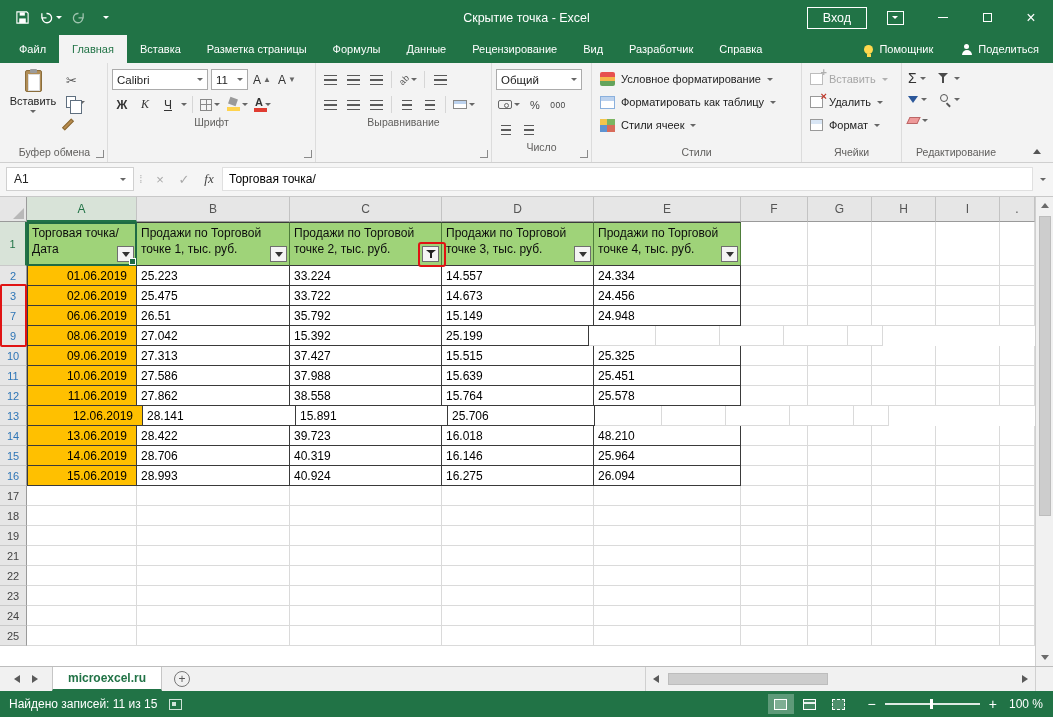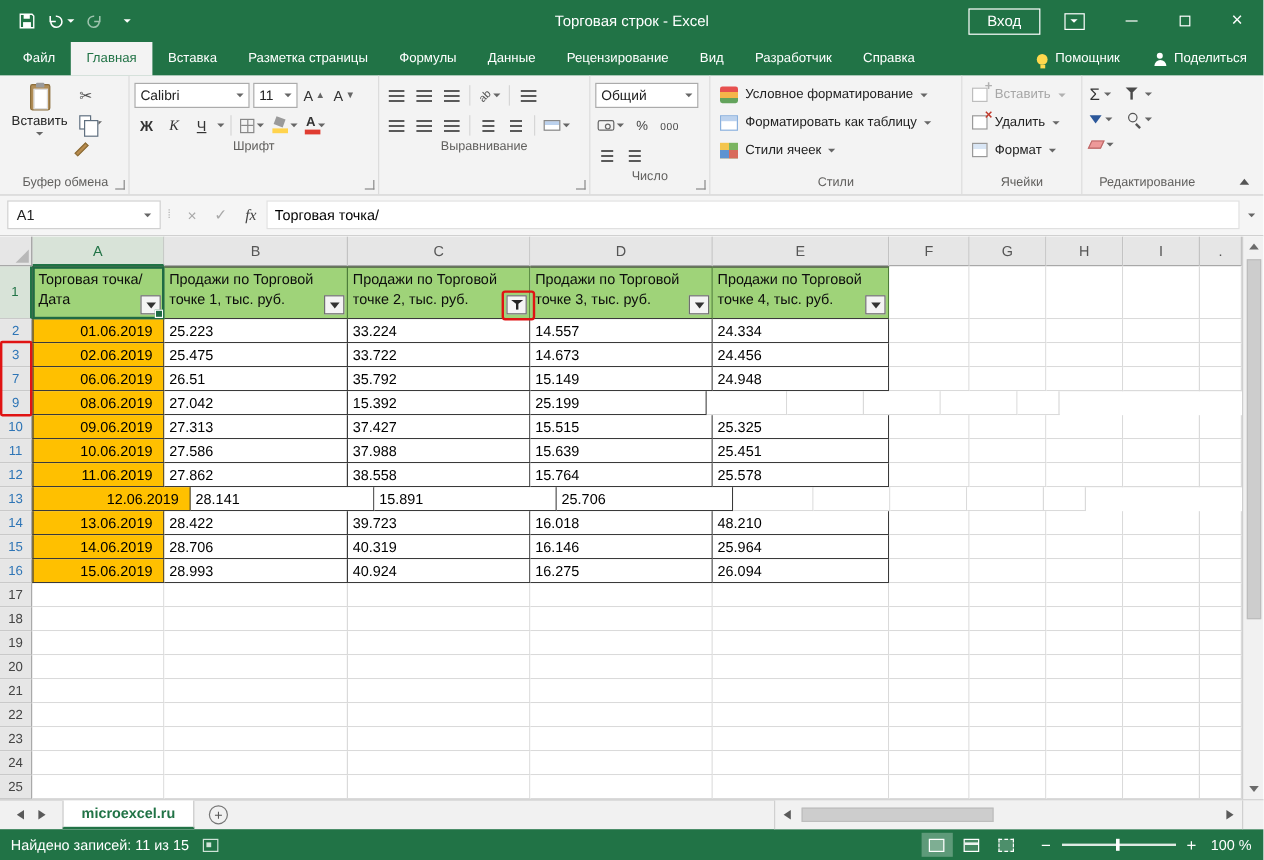--- a/index.html
+++ b/index.html
@@ -207,21 +207,21 @@
       <div class="qbtn">
         <svg width="15" height="13" viewBox="0 0 16 14">
             <path d="M13 2.5v5H8" fill="none" stroke="#9dc3ad" stroke-width="1.4"></path>
             <path d="M12.5 7.5A5 5 0 1 1 8 2.7" fill="none" stroke="#9dc3ad" stroke-width="1.4"></path>
           </svg>
       </div>
       <div class="qbtn">
           <span class="caret white-caret"></span>
         </div>
     </div>
-    <div class="win-title">Торговая строк  -  Excel</div>
+    <div class="win-title">Скрытие точка  -  Excel</div>
     <div class="title-right">
       <div class="signin"><span>Вход</span></div>
       <div class="qbtn" style="margin-right:14px">
           <span class="rdo-box">
             <span class="caret white-caret"></span>
           </span>
         </div>
       <div class="winctl">
           <span class="min-glyph"></span>
         </div>
@@ -624,21 +624,21 @@
           <div class="cell value-cell" style="width: 152px;">15.764</div>
           <div class="cell value-cell" style="width: 147px;">25.578</div>
           <div class="cell empty" style="width: 67px;"></div>
           <div class="cell empty" style="width: 64px;"></div>
           <div class="cell empty" style="width: 64px;"></div>
           <div class="cell empty" style="width: 64px;"></div>
           <div class="cell empty" style="width: 35px;"></div>
         </div>
         <div class="grow data-row">
           <div class="rowh blue">13</div>
-          <div class="cell date-cell" style="width: 132px;">12.06.2019</div>
+          <div class="cell date-cell" style="width: 116px;">12.06.2019</div>
           <div class="cell value-cell" style="width: 153px;">28.141</div>
           <div class="cell value-cell" style="width: 152px;">15.891</div>
           <div class="cell value-cell" style="width: 147px;">25.706</div>
           <div class="cell empty" style="width: 67px;"></div>
           <div class="cell empty" style="width: 64px;"></div>
           <div class="cell empty" style="width: 64px;"></div>
           <div class="cell empty" style="width: 64px;"></div>
           <div class="cell empty" style="width: 35px;"></div>
         </div>
         <div class="grow data-row">
@@ -701,33 +701,20 @@
           <div class="cell empty" style="width: 152px;"></div>
           <div class="cell empty" style="width: 147px;"></div>
           <div class="cell empty" style="width: 67px;"></div>
           <div class="cell empty" style="width: 64px;"></div>
           <div class="cell empty" style="width: 64px;"></div>
           <div class="cell empty" style="width: 64px;"></div>
           <div class="cell empty" style="width: 35px;"></div>
         </div>
         <div class="grow">
           <div class="rowh">19</div>
-          <div class="cell empty" style="width: 110px;"></div>
-          <div class="cell empty" style="width: 153px;"></div>
-          <div class="cell empty" style="width: 152px;"></div>
-          <div class="cell empty" style="width: 152px;"></div>
-          <div class="cell empty" style="width: 147px;"></div>
-          <div class="cell empty" style="width: 67px;"></div>
-          <div class="cell empty" style="width: 64px;"></div>
-          <div class="cell empty" style="width: 64px;"></div>
-          <div class="cell empty" style="width: 64px;"></div>
-          <div class="cell empty" style="width: 35px;"></div>
-        </div>
-        <div class="grow">
-          <div class="rowh">20</div>
           <div class="cell empty" style="width: 110px;"></div>
           <div class="cell empty" style="width: 153px;"></div>
           <div class="cell empty" style="width: 152px;"></div>
           <div class="cell empty" style="width: 152px;"></div>
           <div class="cell empty" style="width: 147px;"></div>
           <div class="cell empty" style="width: 67px;"></div>
           <div class="cell empty" style="width: 64px;"></div>
           <div class="cell empty" style="width: 64px;"></div>
           <div class="cell empty" style="width: 64px;"></div>
           <div class="cell empty" style="width: 35px;"></div>

